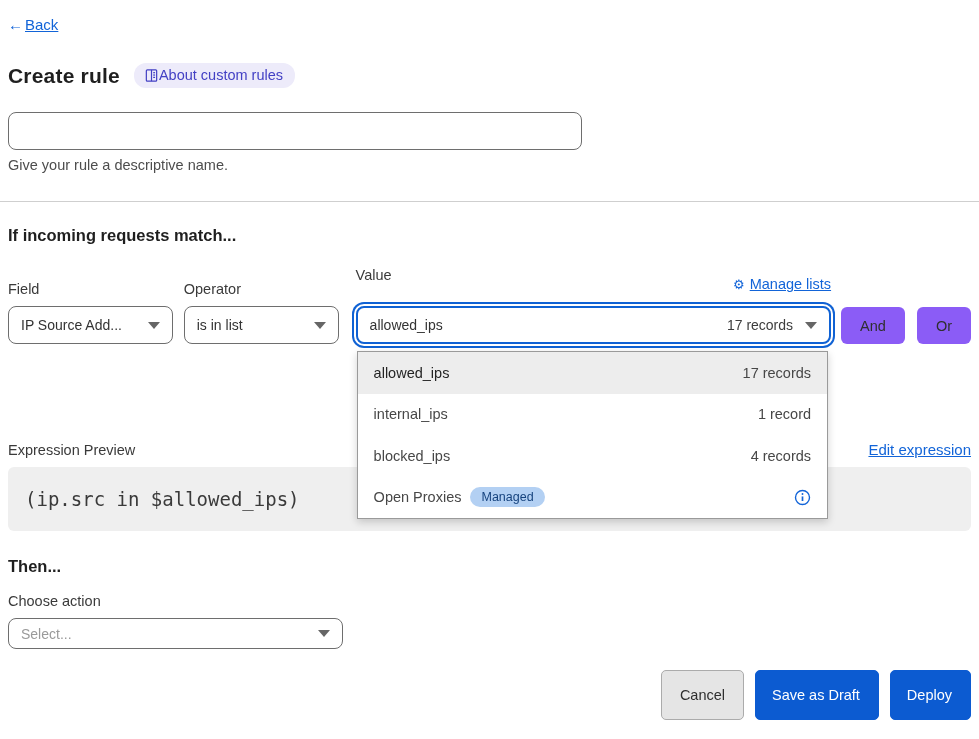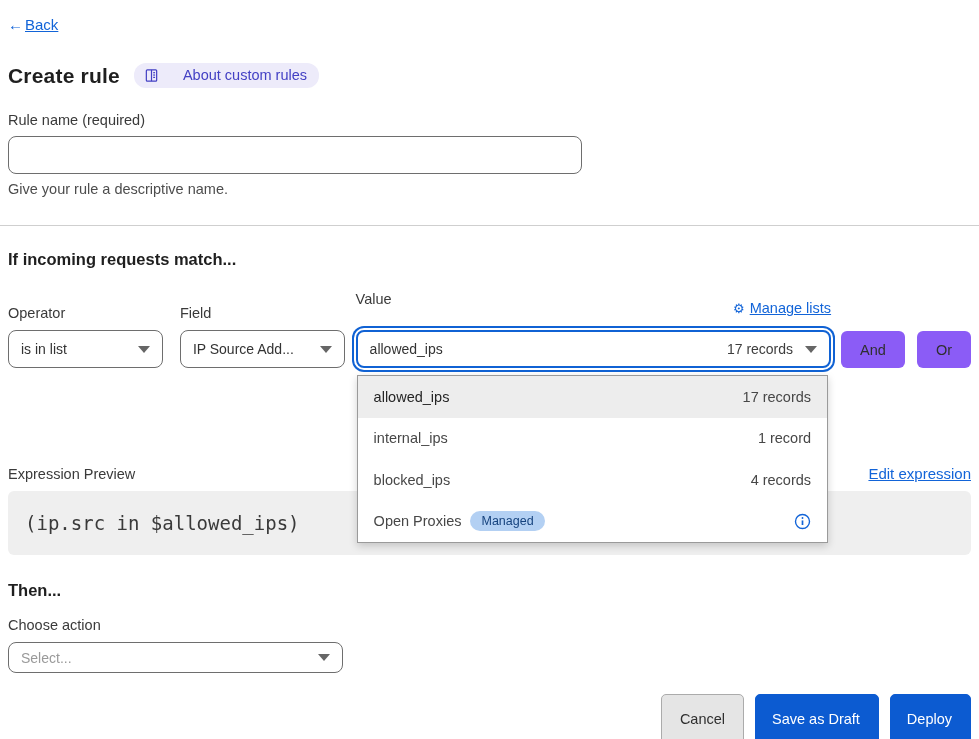--- a/index.html
+++ b/index.html
@@ -36,21 +36,21 @@
   }
   .page-title {
     font-size: 21px;
     font-weight: bold;
     color: #1f1f1f;
     letter-spacing: 0.2px;
   }
   .about-badge {
     display: inline-flex;
     align-items: center;
-    gap: 24px;
+    gap: 0;
     background: #edebfa;
     color: #4340c4;
     font-size: 14.5px;
     padding: 4px 12px 5px 10px;
     border-radius: 12px;
     text-decoration: none;
   }
   .about-badge svg { display: block; }
 
   
@@ -283,43 +283,42 @@
           <line x1="9.8" y1="5" x2="11.8" y2="5"></line>
           <line x1="9.8" y1="7.5" x2="11.8" y2="7.5"></line>
           <line x1="9.8" y1="10" x2="11.8" y2="10"></line>
         </svg>
       </span>
       <span>About custom rules</span>
     </a>
   </div>
 
   <div class="rule-name-section">
-    <label class="field-label">Rule name (required)</label>
     <input class="rule-name-input" type="text" value="" style="">
     <div class="helper-text">Give your rule a descriptive name.</div>
   </div>
 
   <hr class="divider">
 
   <h2 class="section-heading">If incoming requests match...</h2>
 
   <div class="condition-row">
+
+    <div class="cond-col col-field">
+      <label class="field-label">Field</label>
+      <div class="select-box">
+        <span class="select-value">IP Source Add...</span>
+        <span class="chevron"></span>
+      </div>
+    </div>
 
     <div class="cond-col col-operator">
       <label class="field-label">Operator</label>
       <div class="select-box">
         <span class="select-value">is in list</span>
-        <span class="chevron"></span>
-      </div>
-    </div>
-
-    <div class="cond-col col-field">
-      <label class="field-label">Field</label>
-      <div class="select-box">
-        <span class="select-value">IP Source Add...</span>
         <span class="chevron"></span>
       </div>
     </div>
 
     <div class="cond-col col-value">
       <div class="value-label-row">
         <label class="field-label">Value</label>
         <a class="manage-lists-link">
           <span class="gear-glyph">⚙</span>
           <span class="link-text">Manage lists</span>

